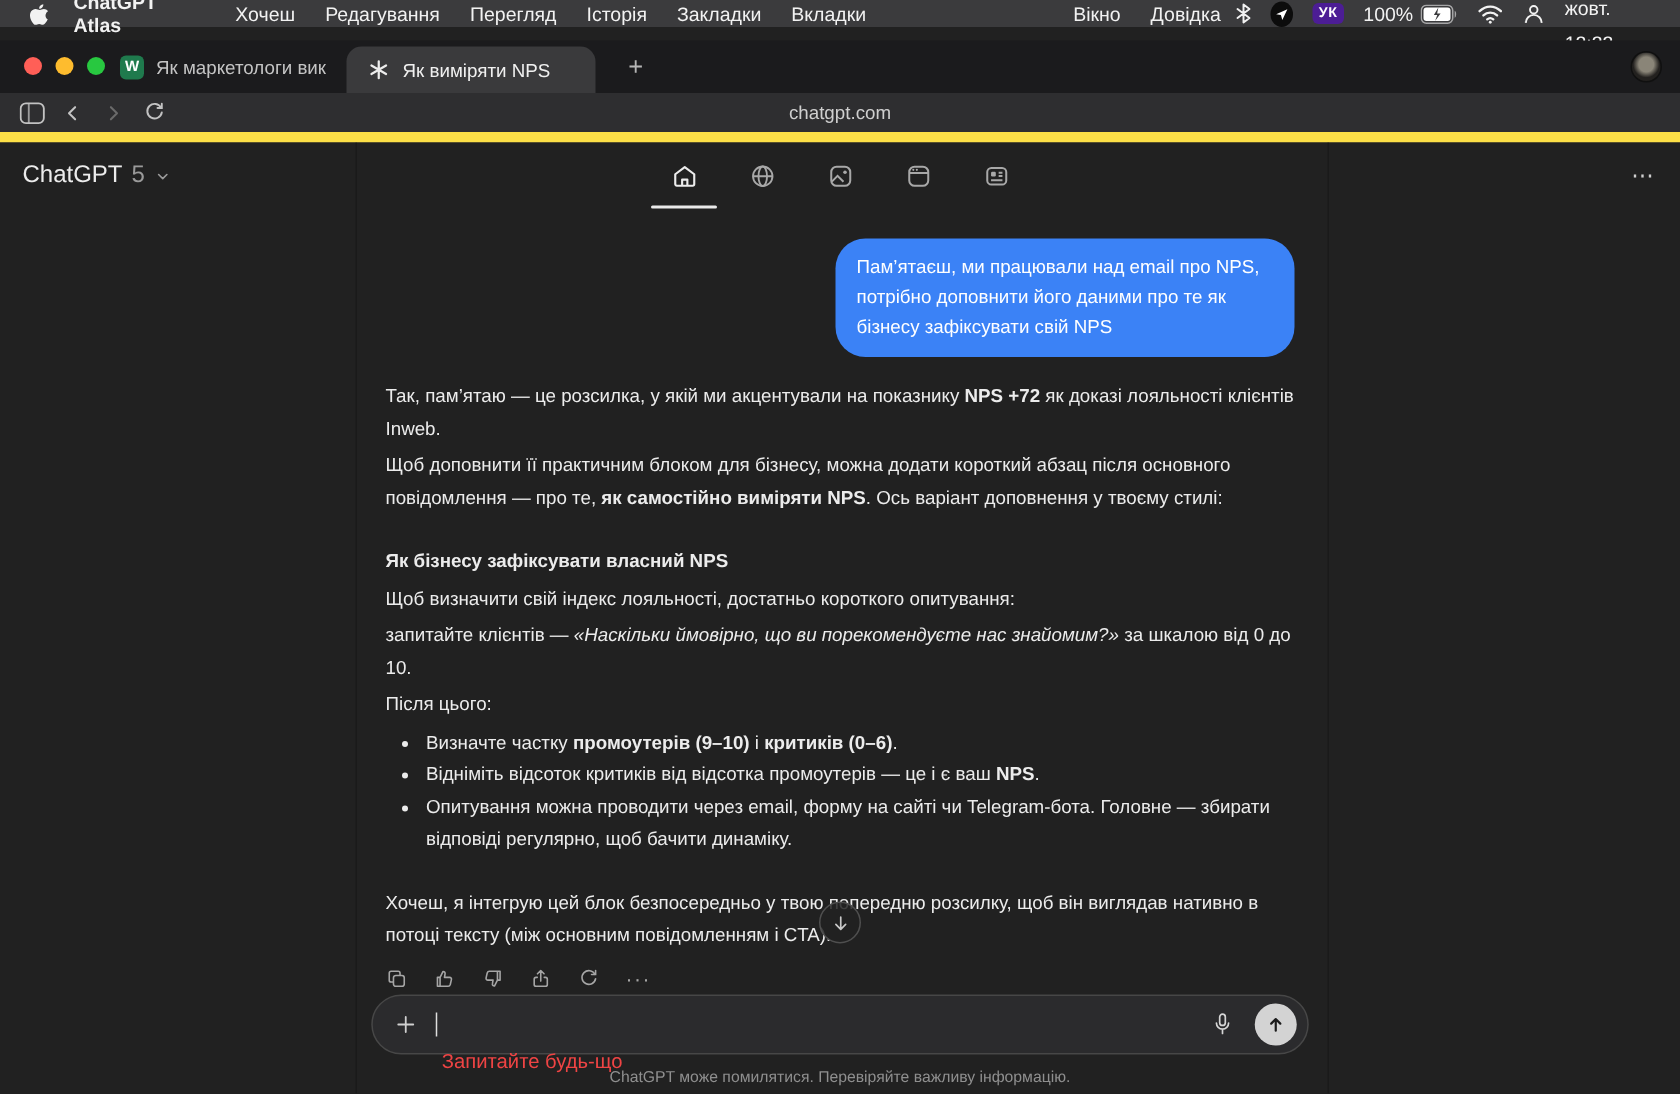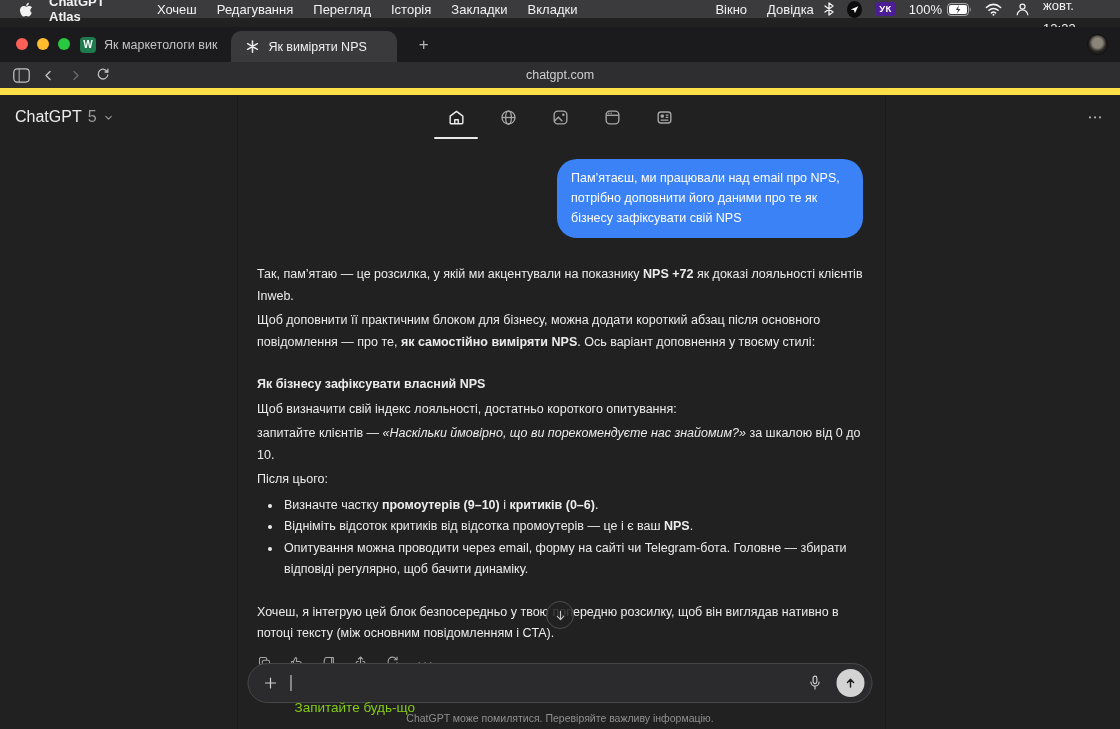--- a/index.html
+++ b/index.html
@@ -67,39 +67,39 @@
   .header-icons { position:absolute; left:50%; transform:translateX(-50%); top:0; bottom:0;
     display:flex; align-items:center; gap:30px; color:#a8a8a8; }
   .hicon { width:22px; display:flex; justify-content:center; position:relative; height:100%; align-items:center; }
   .hicon.active { color:#ececec; }
   .hicon.active::after { content:""; position:absolute; bottom:0; left:-11px; right:-11px; height:2px; background:#e9e9e9; border-radius:1px; }
   .header-more { position:absolute; right:16px; color:#cfcfcf; font-size:15px; letter-spacing:1.5px; }
 
   .chat { width:606px; margin:0 auto; color:#ececec; font-size:12.5px; line-height:1.72; }
   .bubble { margin:20px 0 0 auto; max-width:306px; width:fit-content;
     background:#3b82f6; color:#fff; padding:10px 14px; border-radius:20px; line-height:1.58; }
-  .assistant { margin-top:26px; }
+  .assistant { margin-top:16px; }
   .msg-p { margin:0 0 3px; }
   .msg-p.gap-before, ul.msg-ul + .msg-p.gap-before { margin-top:21px; }
   ul.msg-ul { margin:4px 0 3px; padding-left:25px; }
   ul.msg-ul li { margin:0; padding-left:2px; }
   .b { font-weight:700; } .i { font-style:italic; }
 
   .actions { display:flex; align-items:center; gap:17px; color:#a6a6a6; margin-top:10px; }
   .action-ellipsis { font-size:14px; letter-spacing:1px; line-height:1; }
 
   .scroll-down { position:absolute; top:506px; left:calc(50% - 14px); width:28px; height:28px;
     border-radius:50%; border:1px solid #4f4f4f; background:rgba(33,33,33,.85);
     display:flex; align-items:center; justify-content:center; color:#c9c9c9; }
 
   .composer { position:absolute; left:50%; transform:translateX(-50%); bottom:26px;
     width:625px; height:40px; border-radius:21px; background:#2b2b2d; border:1px solid #474747;
     display:flex; align-items:center; padding:0 7px 0 14px; }
   .caret { width:1px; height:16px; background:#dedede; margin:0 1px 0 12px; }
-  .placeholder { color:#84cc16; font-size:13.5px; margin-left:2px;margin-top:48px; }
+  .placeholder { color:#ef4444; font-size:13.5px; margin-left:2px;margin-top:48px; }
   .mic { margin-left:auto; color:#d6d6d6; display:flex; align-items:center; padding:0 4px; }
   .send { width:28px; height:28px; border-radius:50%; background:#d3d3d3; margin-left:10px;
     display:flex; align-items:center; justify-content:center; }
 
   .footer { position:absolute; left:0; right:0; bottom:5px; text-align:center; color:#8f8f8f; font-size:10.5px; }
 
   svg { display:block; }
 </style>
 </head>
 <body>

